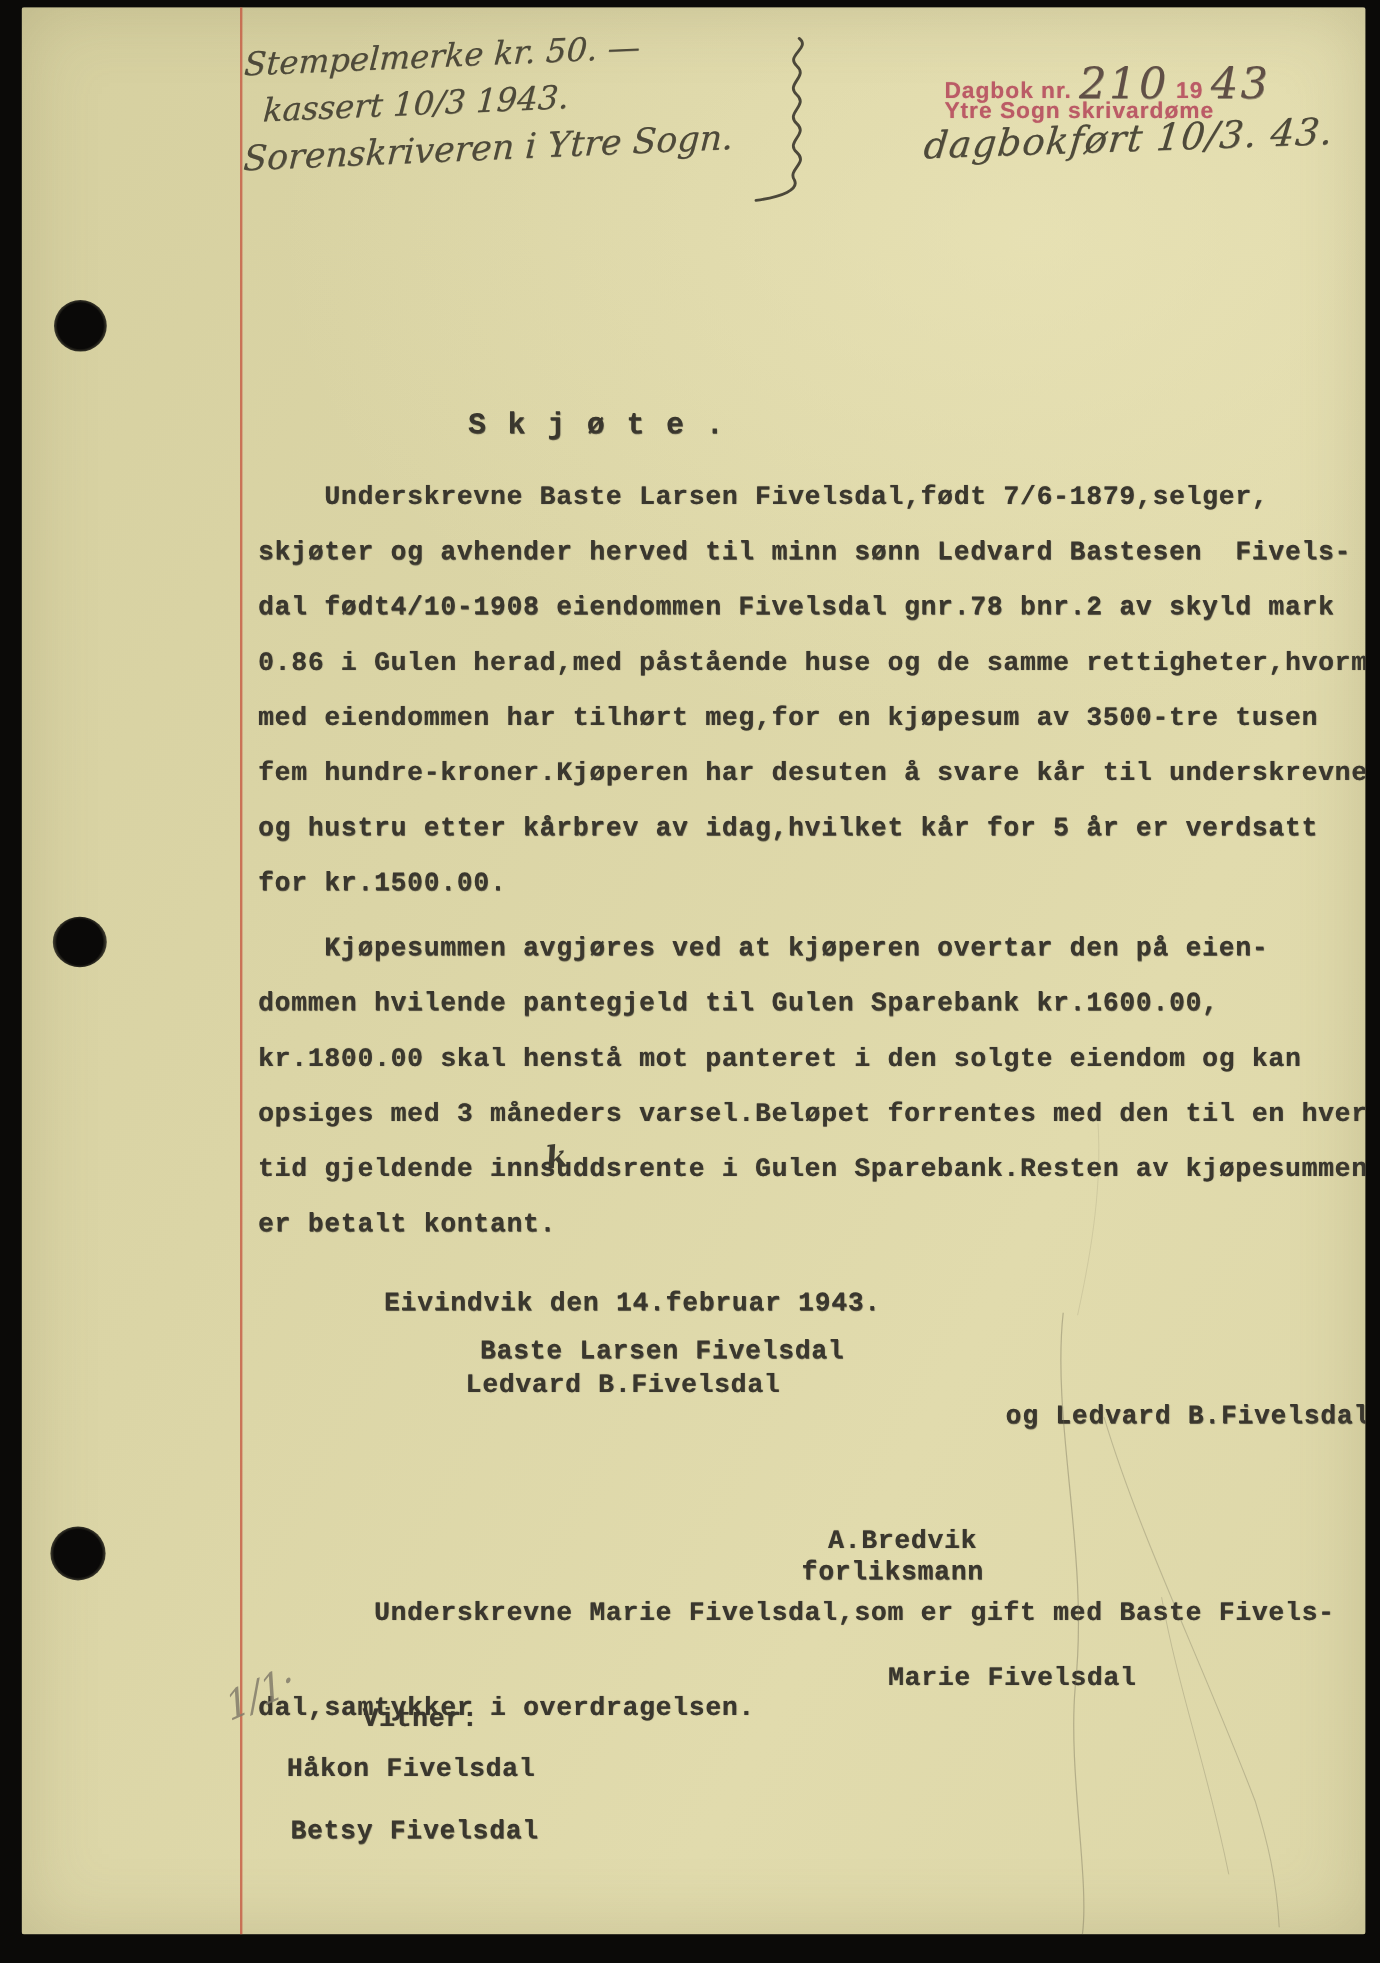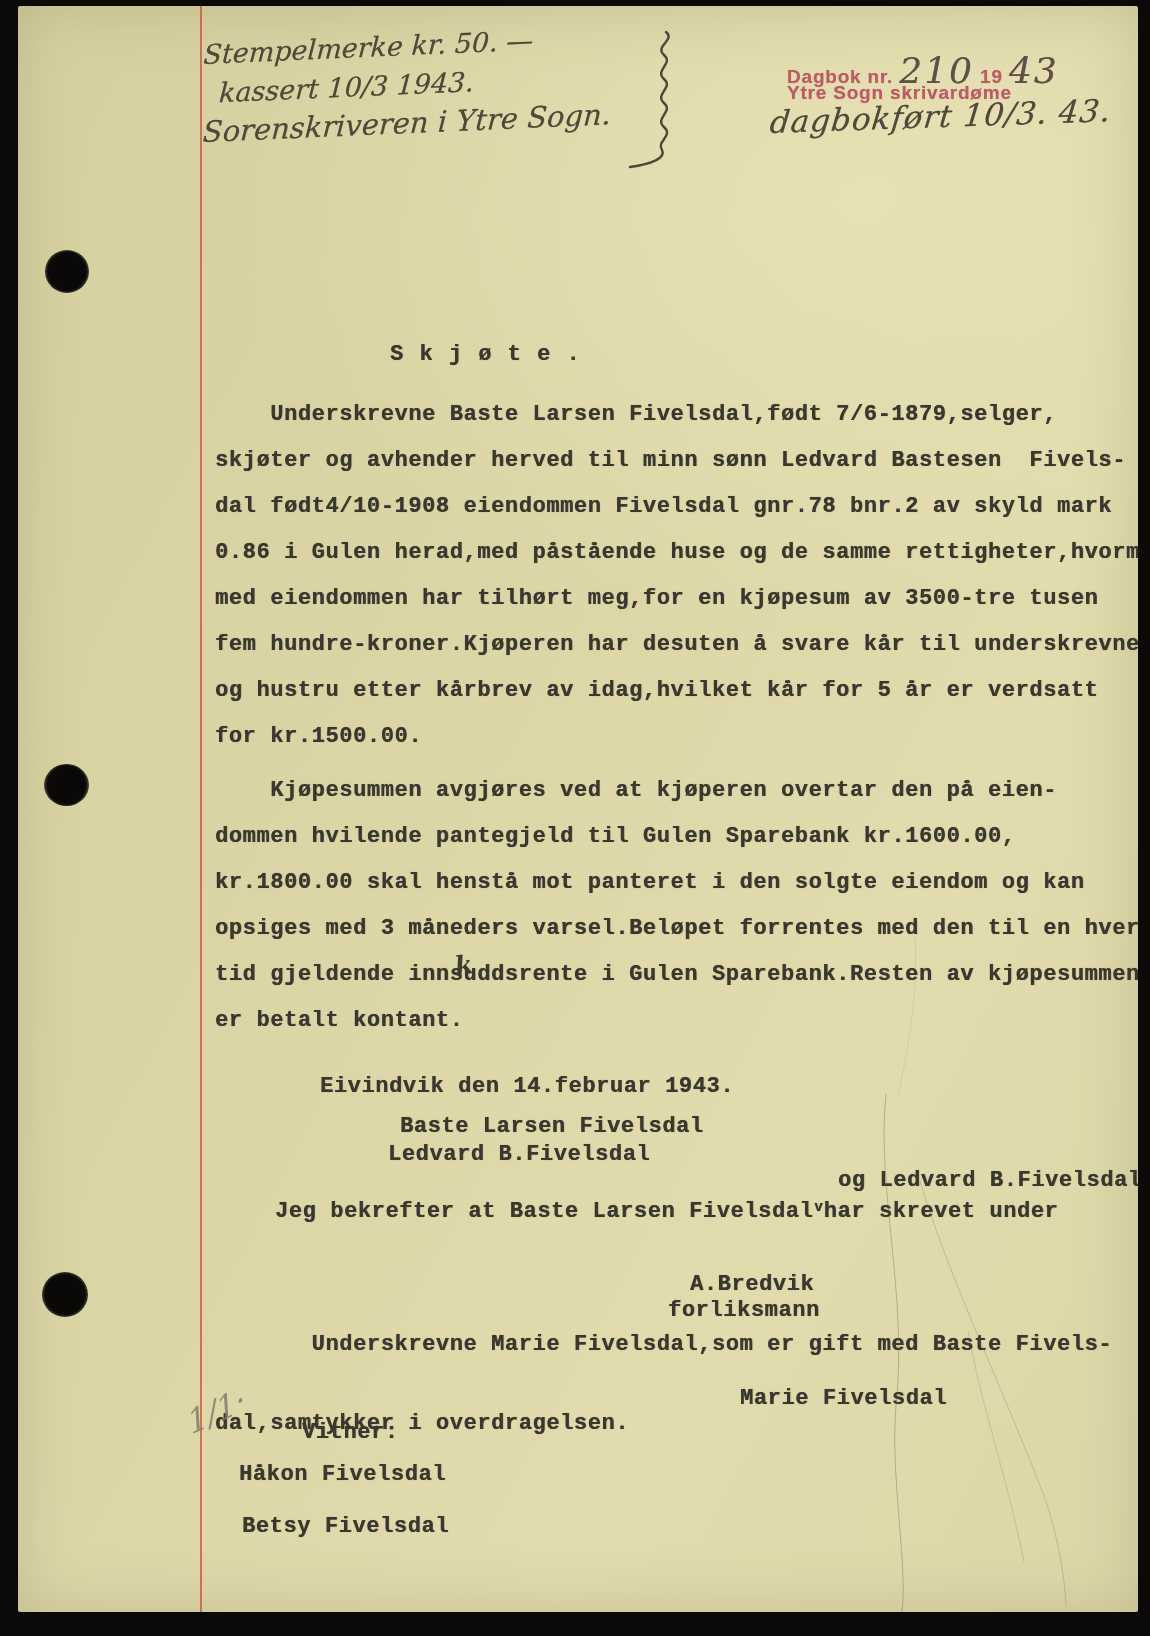--- a/index.html
+++ b/index.html
@@ -12,21 +12,21 @@
          box-shadow:inset 0 0 60px rgba(120,112,70,.25);border-radius:2px;}
   .red-line{position:absolute;left:182px;top:0;width:2px;height:1606px;background:#c4523c;opacity:.75;}
   .hole{position:absolute;background:radial-gradient(circle at 50% 50%, #0a0908 62%, rgba(10,9,8,.55) 78%, rgba(10,9,8,0) 100%);
         border-radius:50%;}
   
   .tw{position:absolute;white-space:pre;font-size:22px;line-height:30px;letter-spacing:.6px;
       font-weight:700;color:#3a372e;text-shadow:.4px .4px .7px rgba(48,44,36,.8);}
   .tw-block .tw-line{position:relative;white-space:pre;font-size:22px;height:46px;letter-spacing:.6px;
       font-weight:700;color:#3a372e;text-shadow:.4px .4px .7px rgba(48,44,36,.8);}
   .tw-block{position:absolute;}
-  .title{font-size:22px;letter-spacing:1.5px;}
+  .title{font-size:25px;letter-spacing:1.5px;}
   
   .hw{font-family:"DejaVu Serif","Liberation Serif",serif;font-style:italic;color:#4e4a3a;
       text-shadow:.3px .3px .5px rgba(70,66,52,.5);}
   .hw-note{position:absolute;left:187px;top:20px;transform:rotate(-2.5deg);}
   .hw-note div{font-size:27px;line-height:39px;transform:skewX(-6deg);}
   .hw-note div:nth-child(2){margin-left:14px;}
   .hw-note div:nth-child(3){margin-left:-4px;font-size:29px;}
   
   .stamp-line{position:absolute;font-family:"Liberation Sans","DejaVu Sans",sans-serif;
       font-weight:700;font-size:19px;letter-spacing:.8px;color:#b85060;opacity:.92;
@@ -91,21 +91,20 @@
       <div class="tw-line">er betalt kontant.</div>
     </div>
 
     <div class="ins-k">k</div>
 
     <div class="tw" style="left:302px;top:1066px;">Eivindvik den 14.februar 1943.</div>
     <div class="tw" style="left:382px;top:1106px;">Baste Larsen Fivelsdal</div>
     <div class="tw" style="left:370px;top:1134px;">Ledvard B.Fivelsdal</div>
 
     <div class="tw" style="left:820px;top:1160px;">og Ledvard B.Fivelsdal</div>
-    <div class="tw" style="left:257px;top:1186px;"><span>Jeg bekrefter at Baste Larsen Fivelsdal</span><span class="caret">v</span><span>har skrevet under</span></div>
     <div class="tw" style="left:672px;top:1264px;">A.Bredvik</div>
     <div class="tw" style="left:650px;top:1290px;">forliksmann</div>
 
     <div class="tw" style="left:197px;top:1324px;">       Underskrevne Marie Fivelsdal,som er gift med Baste Fivels-</div>
     <div class="tw" style="left:197px;top:1403px;">dal,samtykker i overdragelsen.</div>
     <div class="tw" style="left:722px;top:1378px;">Marie Fivelsdal</div>
 
     <div class="pencil">1/1·</div>
 
     <div class="tw" style="left:284px;top:1412px;">Vitner:</div>

